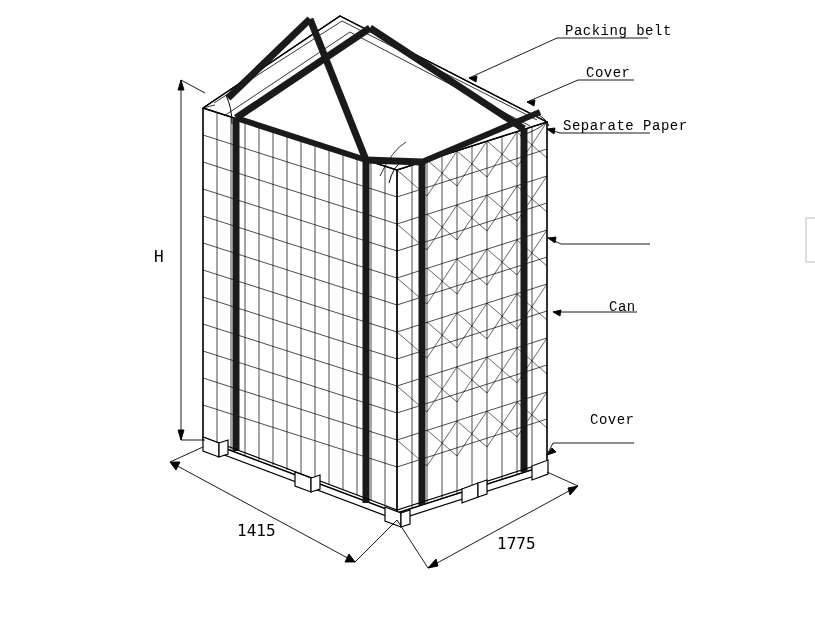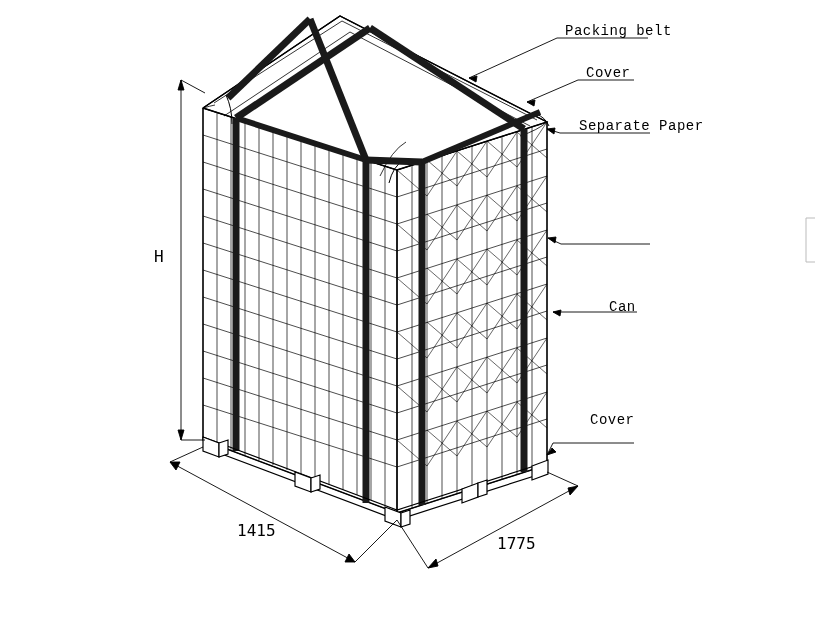--- a/index.html
+++ b/index.html
@@ -298,21 +298,21 @@
       <line x1="806" y1="218" x2="815" y2="218"></line>
       <line x1="806" y1="218" x2="806" y2="262"></line>
       <line x1="806" y1="262" x2="815" y2="262"></line>
     </g>
   </svg>
 
   <div class="lbl" style="left:565px; top:25px;">Packing belt</div>
 
   <div class="lbl" style="left:586px; top:67px;">Cover</div>
 
-  <div class="lbl" style="left:563px; top:120px;margin-left:16px;">Separate Paper</div>
+  <div class="lbl" style="left:563px; top:120px;">Separate Paper</div>
 
 
   <div class="lbl" style="left:589px; top:301px;margin-left:20px;">Can</div>
 
   <div class="lbl" style="left:590px; top:414px;">Cover</div>
 
   <div class="dim-h" style="left:154px; top:247px;">H</div>
 
   <div class="dim" style="left:237px; top:521px;">1415</div>
 

